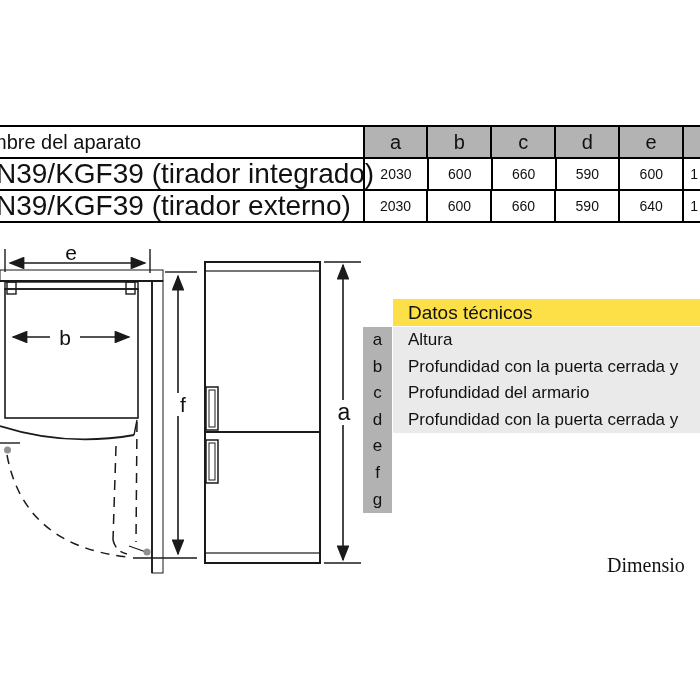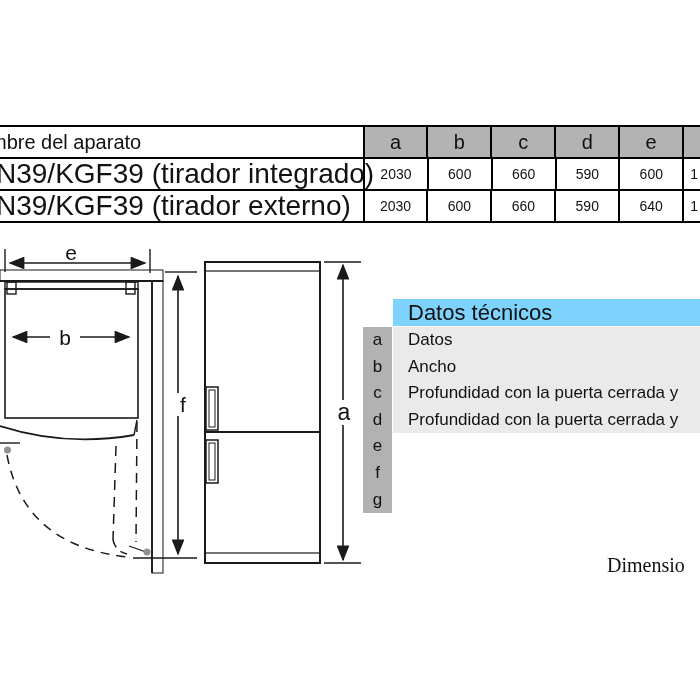--- a/index.html
+++ b/index.html
@@ -20,21 +20,21 @@
   .spec-row.hdr .spec-cell.name{background:#fff;}
   .shift-hdr{display:inline-block;margin-left:-10px;}
   .shift-row{display:inline-block;margin-left:-4px;}
 
   
   .dim-label{position:absolute;font-size:21px;text-align:center;line-height:1;}
   .dim-label.bg{background:#fff;padding:1px 2px;}
 
   
   .tech-title{position:absolute;left:393px;top:299px;width:307px;height:27px;line-height:27px;
-              background:#7dd3fc;font-size:22px;padding-left:15px;box-sizing:border-box;
+              background:#fde047;font-size:19px;padding-left:15px;box-sizing:border-box;
               white-space:nowrap;}
   .tech-keys{position:absolute;left:363px;top:327px;width:29px;}
   .tech-key{height:26.6px;line-height:26.6px;text-align:center;background:#b2b2b2;font-size:17px;}
   .tech-rows{position:absolute;left:393px;top:327px;width:307px;}
   .tech-row{height:26.6px;line-height:26.6px;background:#eaeaea;font-size:17px;
             padding-left:15px;box-sizing:border-box;white-space:nowrap;overflow:visible;}
 
   .footer-caption{position:absolute;left:607px;top:554px;font-size:20px;white-space:nowrap;font-family:Liberation Serif, serif;}
 
   svg .ln{stroke:#1a1a1a;fill:none;}
@@ -160,21 +160,21 @@
     <div class="tech-key">a</div>
     <div class="tech-key">b</div>
     <div class="tech-key">c</div>
     <div class="tech-key">d</div>
     <div class="tech-key">e</div>
     <div class="tech-key">f</div>
     <div class="tech-key">g</div>
   </div>
 
   <div class="tech-rows">
-    <div class="tech-row">Datos</div>
-    <div class="tech-row">Ancho</div>
+    <div class="tech-row">Altura</div>
     <div class="tech-row">Profundidad con la puerta cerrada y</div>
+    <div class="tech-row">Profundidad del armario</div>
     <div class="tech-row">Profundidad con la puerta cerrada y</div>
   </div>
 
   <div class="footer-caption">Dimensio</div>
 
 </div>
 
 </body></html>

